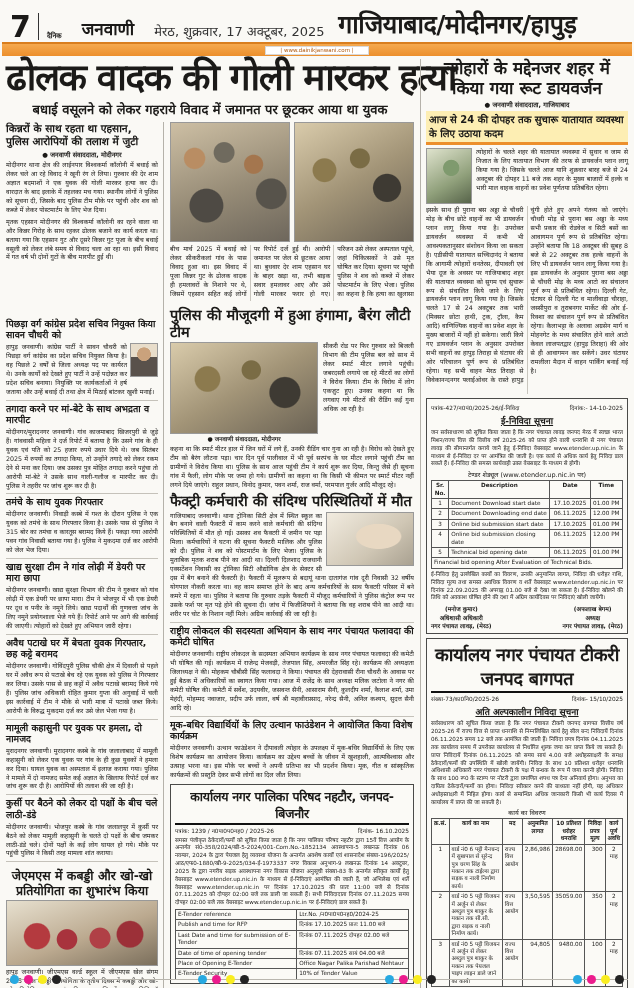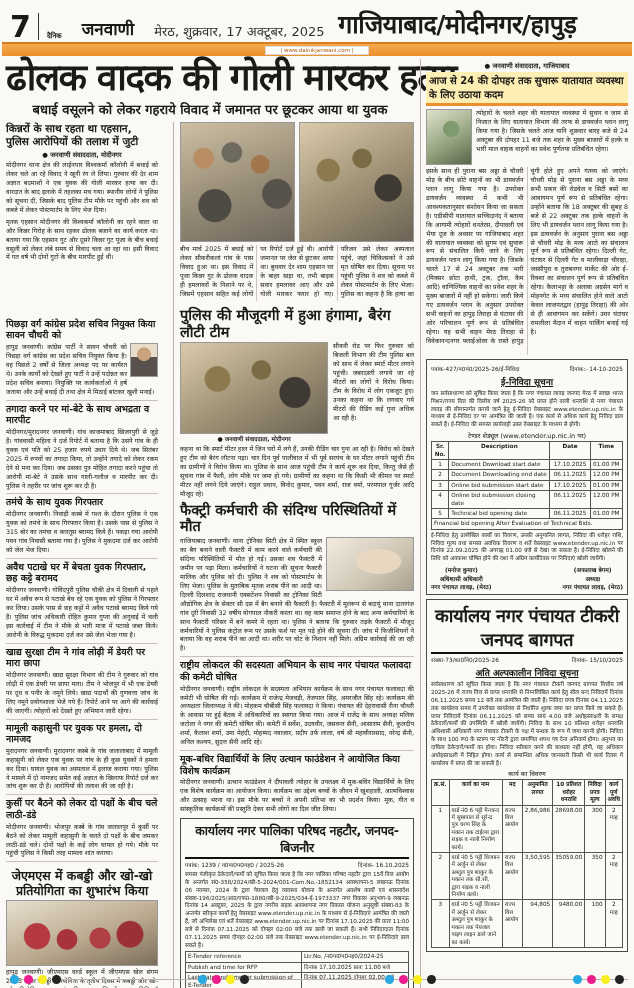--- a/index.html
+++ b/index.html
@@ -17,21 +17,21 @@
           border-top:2px solid #d97e1e;display:flex;align-items:center;justify-content:center;}
   .site-chip{background:#fff;border:1px solid #d8d8d8;font-size:5.5px;color:#b05a10;padding:0 14px;line-height:7px;}
   
   .grid{display:flex;gap:6px;padding:3px 6px 14px 6px;box-sizing:border-box;}
   .col-main{width:408px;flex:none;}
   .col-right{flex:1;border-left:1px solid #b5b2aa;padding-left:5px;min-width:0;}
   
   .lead-h{font-size:37px;font-weight:900;letter-spacing:-1.5px;text-align:center;margin:0;line-height:1.05;white-space:nowrap;}
   .lead-sub{font-size:13px;font-weight:700;text-align:center;margin:2px 0 4px;}
   .row{display:flex;gap:6px;}
-  .leftcol{width:152px;flex:none;border-right:1px solid #b5b2aa;padding-right:15px;}
+  .leftcol{width:152px;flex:none;border-right:1px solid #b5b2aa;padding-right:5px;}
   .centercol{flex:1;min-width:0;}
   .kicker-h{font-size:10.5px;font-weight:800;margin:0 0 2px;line-height:1.25;}
   .byline{font-size:6.5px;font-weight:700;text-align:center;margin:2px 0;}
   .small{font-size:6.3px;line-height:1.42;text-align:justify;margin:0 0 3px;}
   .photos{display:flex;gap:4px;margin-bottom:3px;}
   .photo{border:1px solid #999;box-sizing:border-box;}
   .ph-crowd{background:
      radial-gradient(circle at 20% 30%,#b98d63 0 8%,transparent 9%),
      radial-gradient(circle at 45% 25%,#6f6a5e 0 9%,transparent 10%),
      radial-gradient(circle at 70% 35%,#a4764e 0 8%,transparent 9%),
@@ -145,26 +145,26 @@
           </div>
           <div class="brief">
             <h4>तगादा करने पर मां-बेटे के साथ अभद्रता व मारपीट</h4>
             <p class="small">मोदीनगर/मुरादनगर जनवाणी। गांव काजमाबाद खिजरपुरी से जुड़े हैं। गांववासी महिला ने दर्ज रिपोर्ट में बताया है कि उसने गांव के ही युवक एवं पति को 25 हजार रुपये उधार दिये थे। जब सितंबर 2025 में रुपयों का तगादा किया, तो उन्होंने तगादे को लेकर रकम देने से मना कर दिया। जब उसका पुत्र मोहित तगादा करने पहुंचा तो आरोपी मां-बेटे ने उसके साथ गाली-गलौज व मारपीट कर दी। पुलिस ने तहरीर पर जांच शुरू कर दी है।</p>
           </div>
           <div class="brief">
             <h4>तमंचे के साथ युवक गिरफ्तार</h4>
             <p class="small">मोदीनगर जनवाणी। निवाड़ी कस्बे में गश्त के दौरान पुलिस ने एक युवक को तमंचे के साथ गिरफ्तार किया है। उसके पास से पुलिस ने 315 बोर का तमंचा व कारतूस बरामद किये हैं। पकड़ा गया आरोपी पवन गांव निवासी बताया गया है। पुलिस ने मुकदमा दर्ज कर आरोपी को जेल भेज दिया।</p>
           </div>
           <div class="brief">
+            <h4>खाद्य सुरक्षा टीम ने गांव लोढ़ी में डेयरी पर मारा छापा</h4>
+            <p class="small">मोदीनगर जनवाणी। खाद्य सुरक्षा विभाग की टीम ने गुरुवार को गांव लोढ़ी में एक डेयरी पर छापा मारा। टीम ने भोजपुर में भी एक डेयरी पर दूध व पनीर के नमूने लिये। खाद्य पदार्थों की गुणवत्ता जांच के लिए नमूने प्रयोगशाला भेजे गये हैं। रिपोर्ट आने पर आगे की कार्रवाई की जाएगी। त्योहारों को देखते हुए अभियान जारी रहेगा।</p>
+          </div>
+          <div class="brief">
             <h4>अवैध पटाखे घर में बेचता युवक गिरफ्तार, छह कट्टे बरामद</h4>
             <p class="small">मोदीनगर जनवाणी। गोविंदपुरी पुलिस चौकी क्षेत्र में दिवाली से पहले घर में अवैध रूप से पटाखे बेच रहे एक युवक को पुलिस ने गिरफ्तार कर लिया। उसके पास से छह कट्टों में अवैध पटाखे बरामद किये गये हैं। पुलिस जांच अधिकारी रोहित कुमार गुप्ता की अगुवाई में चली इस कार्रवाई में टीम ने मौके से भारी मात्रा में पटाखे जब्त किये। आरोपी के विरुद्ध मुकदमा दर्ज कर उसे जेल भेजा गया है।</p>
-          </div>
-          <div class="brief">
-            <h4>खाद्य सुरक्षा टीम ने गांव लोढ़ी में डेयरी पर मारा छापा</h4>
-            <p class="small">मोदीनगर जनवाणी। खाद्य सुरक्षा विभाग की टीम ने गुरुवार को गांव लोढ़ी में एक डेयरी पर छापा मारा। टीम ने भोजपुर में भी एक डेयरी पर दूध व पनीर के नमूने लिये। खाद्य पदार्थों की गुणवत्ता जांच के लिए नमूने प्रयोगशाला भेजे गये हैं। रिपोर्ट आने पर आगे की कार्रवाई की जाएगी। त्योहारों को देखते हुए अभियान जारी रहेगा।</p>
           </div>
           <div class="brief">
             <h4>मामूली कहासुनी पर युवक पर हमला, दो नामजद</h4>
             <p class="small">मुरादनगर जनवाणी। मुरादनगर कस्बे के गांव जलालाबाद में मामूली कहासुनी को लेकर एक युवक पर गांव के ही कुछ युवकों ने हमला कर दिया। घायल युवक का अस्पताल में इलाज कराया गया। पुलिस ने मामले में दो नामजद समेत कई अज्ञात के खिलाफ रिपोर्ट दर्ज कर जांच शुरू कर दी है। आरोपियों की तलाश की जा रही है।</p>
           </div>
           <div class="brief">
             <h4>कुर्सी पर बैठने को लेकर दो पक्षों के बीच चले लाठी-डंडे</h4>
             <p class="small">मोदीनगर जनवाणी। भोजपुर कस्बे के गांव जलालपुर में कुर्सी पर बैठने को लेकर मामूली कहासुनी के चलते दो पक्षों के बीच जमकर लाठी-डंडे चले। दोनों पक्षों के कई लोग घायल हो गये। मौके पर पहुंची पुलिस ने किसी तरह मामला शांत कराया।</p>
           </div>
           <div class="brief">
@@ -237,20 +237,21 @@
 
             </tbody>
               </table>
 
           </div>
         </div>
       </div>
     </div>
 
     <div class="col-right">
+      <h2 class="route-h">त्योहारों के मद्देनजर शहर में किया गया रूट डायवर्जन</h2>
       <div class="byline">● जनवाणी संवाददाता, गाजियाबाद</div>
       <div class="route-highlight">आज से 24 की दोपहर तक सुचारू यातायात व्यवस्था के लिए उठाया कदम</div>
       <div class="route-intro">
         <div class="route-photo"></div>
         <p class="small">त्योहारों के चलते शहर की यातायात व्यवस्था में सुधार व जाम से निजात के लिए यातायात विभाग की तरफ से डायवर्जन प्लान लागू किया गया है। जिसके चलते आज यानि शुक्रवार बारह बजे से 24 अक्टूबर की दोपहर 11 बजे तक शहर के मुख्य बाजारों में हल्के व भारी माल वाहक वाहनों का प्रवेश पूर्णतया प्रतिबंधित रहेगा।</p>
       </div>
       <div class="small cols2" style="height:188px;">इसके साथ ही पुराना बस अड्डा से चौधरी मोड़ के बीच छोटे वाहनों का भी डायवर्जन प्लान लागू किया गया है। उपरोक्त डायवर्जन व्यवस्था में कभी भी आवश्यकतानुसार संशोधन किया जा सकता है। एडीसीपी यातायात सच्चिदानंद ने बताया कि आगामी त्योहारों धनतेरस, दीपावली एवं भैया दूज के अवसर पर गाजियाबाद शहर की यातायात व्यवस्था को सुगम एवं सुचारू रूप से संचालित किये जाने के लिए डायवर्जन प्लान लागू किया गया है। जिसके चलते 17 से 24 अक्टूबर तक भारी (मिक्सर छोटा हाथी, ट्रक, ट्रॉला, कैम आदि) वाणिज्यिक वाहनों का प्रवेश शहर के मुख्य बाजारों में नहीं हो सकेगा। जारी किये गए डायवर्जन प्लान के अनुसार उपरोक्त सभी वाहनों का हापुड़ तिराहा से घंटाघर की ओर परिचालन पूर्ण रूप से प्रतिबंधित रहेगा। यह सभी वाहन मेरठ तिराहा से विवेकानन्दनगर फ्लाईओवर के रास्ते हापुड़ चुंगी होते हुए अपने गंतव्य को जाएंगे। चौधरी मोड़ से पुराना बस अड्डा के मध्य सभी प्रकार की रोडवेज व सिटी बसों का आवागमन पूर्ण रूप से प्रतिबंधित रहेगा। उन्होंने बताया कि 18 अक्टूबर की सुबह 8 बजे से 22 अक्टूबर तक हल्के वाहनों के लिए भी डायवर्जन प्लान लागू किया गया है। इस डायवर्जन के अनुसार पुराना बस अड्डा से चौधरी मोड़ के मध्य आटो का संचालन पूर्ण रूप से प्रतिबंधित रहेगा। दिल्ली गेट, घंटाघर से दिल्ली गेट व मालीवाड़ा चौराहा, जस्सीपुरा व तुराबनगर मार्केट की ओर ई-रिक्शा का संचालन पूर्ण रूप से प्रतिबंधित रहेगा। कैलाभट्टा के अलावा अग्रसेन मार्ग व मोहनगेट के मध्य संचालित होने वाले आटो केवल लाजपतद्वार (हापुड़ तिराहा) की ओर से ही आवागमन कर सकेंगे। उधर घंटाघर रामलीला मैदान में वाहन पार्किंग बनाई गई है।</div>
 
       <div class="notice">
         <div class="notice-meta">

